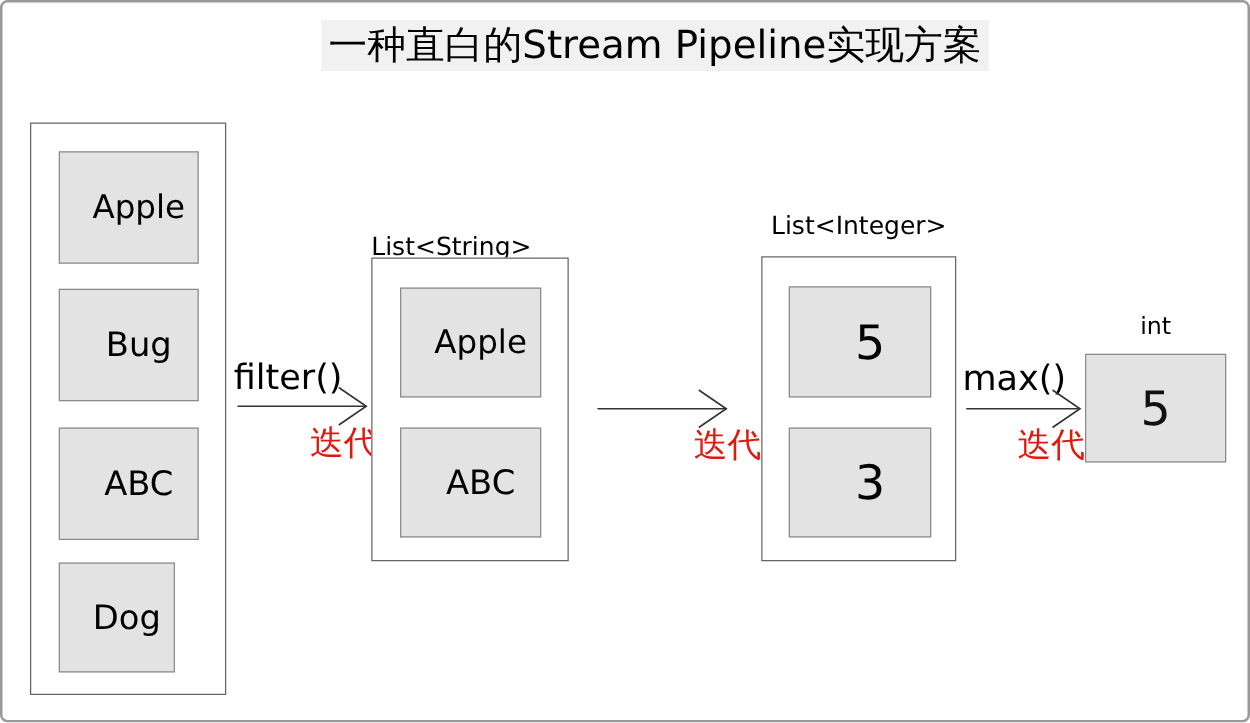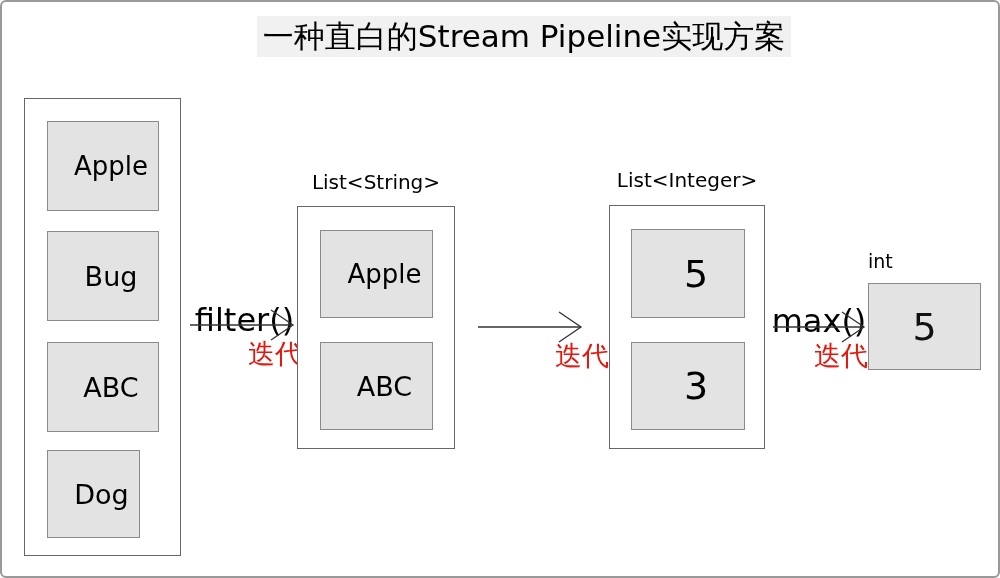--- a/index.html
+++ b/index.html
@@ -41,23 +41,23 @@
     padding: 1px 6px;
     color: #000;
   }
   .stage-label {
     position: absolute;
     font-size: 20px;
     color: #000;
     white-space: nowrap;
   }
   .label-s0 { left: 14px;  top: 61px; }
-  .label-s1 { left: 295px; top: 168px; width: 158px; text-align: center; }
+  .label-s1 { left: 295px; top: 183px; width: 158px; text-align: left; }
   .label-s2 { left: 607px; top: 166px; width: 156px; text-align: center; }
-  .label-s3 { left: 866px; top: 248px; width: 113px; text-align: left; font-size: 19px; }
+  .label-s3 { left: 866px; top: 248px; width: 113px; text-align: center; font-size: 19px; }
 
   .container {
     position: absolute;
     border: 1px solid var(--container-border);
     background: #ffffff;
   }
   .c0 { left: 22px;  top: 96px;  width: 157px; height: 458px; }
   .c1 { left: 295px; top: 204px; width: 158px; height: 243px; }
   .c2 { left: 607px; top: 203px; width: 156px; height: 244px; }
 
@@ -91,25 +91,24 @@
     left: 866px; top: 281px;
     width: 113px; height: 87px;
     background: var(--box-fill);
     border: 1px solid var(--box-border);
     display: flex; align-items: center; justify-content: center;
     font-size: 38px;
   }
 
   .op-label {
     position: absolute;
-    font-size: 32px;
+    font-size: 28px;
     color: #000;
-    text-align: center;
+    text-align: left;
     white-space: nowrap;
-    margin-top: 16px;
   }
   .op0 { left: 185px; top: 283px; width: 115px; }
   .op1 { left: 452px; top: 284px; width: 155px; }
   .op2 { left: 768px; top: 284px; width: 98px;  }
 
   .op-annot {
     position: absolute;
     font-size: 27px;
     color: var(--red);
     text-align: right;

